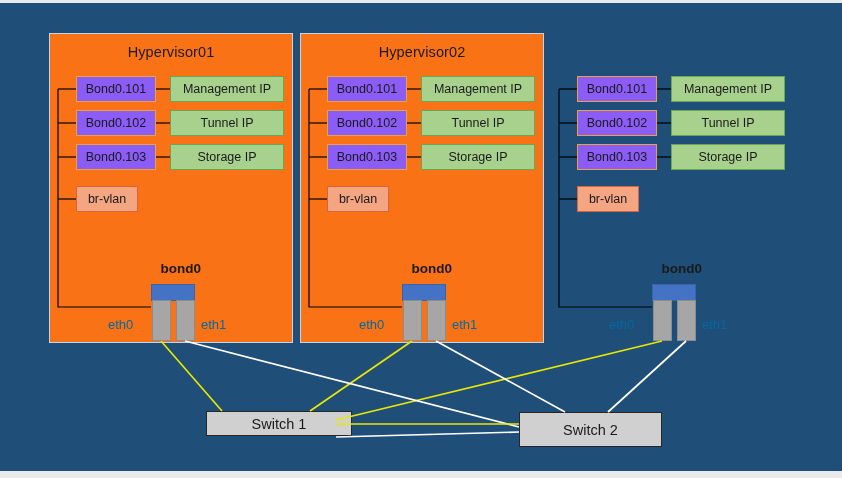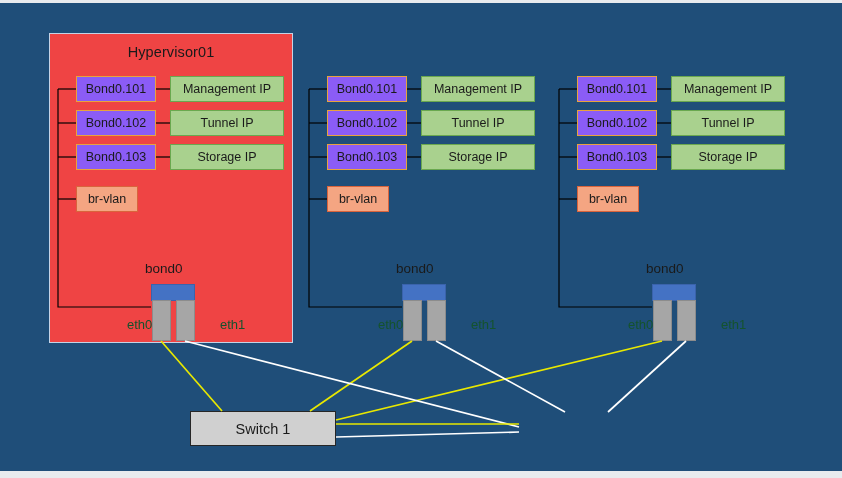--- a/index.html
+++ b/index.html
@@ -18,21 +18,21 @@
   #backdrop {
     position: absolute;
     left: 0;
     top: 3px;
     width: 842px;
     height: 468px;
     background: #1f4e79;
   }
   .hv-panel {
     position: absolute;
-    background: #ef4444;
+    background: #f97316;
     border: 1px solid #c5d3e6;
     box-sizing: border-box;
   }
   .hv-title {
     position: absolute;
     top: 10px;
     left: 0;
     width: 100%;
     text-align: center;
     font-size: 14.5px;
@@ -74,30 +74,30 @@
   }
   .eth-bar {
     position: absolute;
     background: #a6a6a6;
     border: 1px solid #8c8c8c;
     box-sizing: border-box;
   }
   .plain-label {
     position: absolute;
     font-size: 13px;
-    color: #14532d;
+    color: #0369a1;
     white-space: nowrap;
-    margin-left: 19px;
   }
   .bond-label {
     position: absolute;
     font-size: 13.5px;
     color: #1a1a1a;
     white-space: nowrap;
-    text-align: left;
+    text-align: right;
+    font-weight: bold;
   }
   svg.overlay {
     position: absolute;
     left: 0;
     top: 0;
     width: 842px;
     height: 478px;
     pointer-events: none;
   }
   #bottom-strip {
@@ -137,20 +137,23 @@
   <div class="box box-ip" style="left:170px; top:144px; width:114px; height:26px;">Storage IP</div>
   <div class="box box-brvlan" style="left:76px; top:186px; width:62px; height:26px;">br-vlan</div>
 
   <div class="bond-label" style="left:145px; top:261px; width:56px;">bond0</div>
   <div class="bond-cap" style="left:151px; top:284px; width:44px; height:17px;"></div>
   <div class="eth-bar" style="left:152px; top:300px; width:19px; height:41px;"></div>
   <div class="eth-bar" style="left:176px; top:300px; width:19px; height:41px;"></div>
   <div class="plain-label" style="left:108px; top:317px;">eth0</div>
   <div class="plain-label" style="left:201px; top:317px;">eth1</div>
 
+  <div class="hv-panel" style="left:300px; top:33px; width:244px; height:310px;">
+    <div class="hv-title">Hypervisor02</div>
+  </div>
 
   <div class="box box-vlan" style="left:327px; top:76px; width:80px; height:26px;">Bond0.101</div>
   <div class="box box-vlan" style="left:327px; top:110px; width:80px; height:26px;">Bond0.102</div>
   <div class="box box-vlan" style="left:327px; top:144px; width:80px; height:26px;">Bond0.103</div>
   <div class="box box-ip" style="left:421px; top:76px; width:114px; height:26px;">Management IP</div>
   <div class="box box-ip" style="left:421px; top:110px; width:114px; height:26px;">Tunnel IP</div>
   <div class="box box-ip" style="left:421px; top:144px; width:114px; height:26px;">Storage IP</div>
   <div class="box box-brvlan" style="left:327px; top:186px; width:62px; height:26px;">br-vlan</div>
 
   <div class="bond-label" style="left:396px; top:261px; width:56px;">bond0</div>
@@ -169,21 +172,22 @@
   <div class="box box-ip" style="left:671px; top:144px; width:114px; height:26px;">Storage IP</div>
   <div class="box box-brvlan" style="left:577px; top:186px; width:62px; height:26px;">br-vlan</div>
 
   <div class="bond-label" style="left:646px; top:261px; width:56px;">bond0</div>
   <div class="bond-cap" style="left:652px; top:284px; width:44px; height:17px;"></div>
   <div class="eth-bar" style="left:653px; top:300px; width:19px; height:41px;"></div>
   <div class="eth-bar" style="left:677px; top:300px; width:19px; height:41px;"></div>
   <div class="plain-label" style="left:609px; top:317px;">eth0</div>
   <div class="plain-label" style="left:702px; top:317px;">eth1</div>
 
-  <div class="box box-switch" style="left:190px; top:411px; width:146px; height:35px;">Switch 1</div>
+  <div class="box box-switch" style="left:206px; top:411px; width:146px; height:25px;">Switch 1</div>
+  <div class="box box-switch" style="left:519px; top:412px; width:143px; height:35px;">Switch 2</div>
 
   <svg class="overlay" viewBox="0 0 842 478">
 
     <g stroke="#000000" stroke-width="1.2" fill="none">
       <path d="M58,89 L58,307 L151,307"></path>
       <path d="M58,89 L76,89"></path>
       <path d="M58,123 L76,123"></path>
       <path d="M58,157 L76,157"></path>
       <path d="M58,199 L76,199"></path>
       <path d="M156,89 L170,89"></path>

